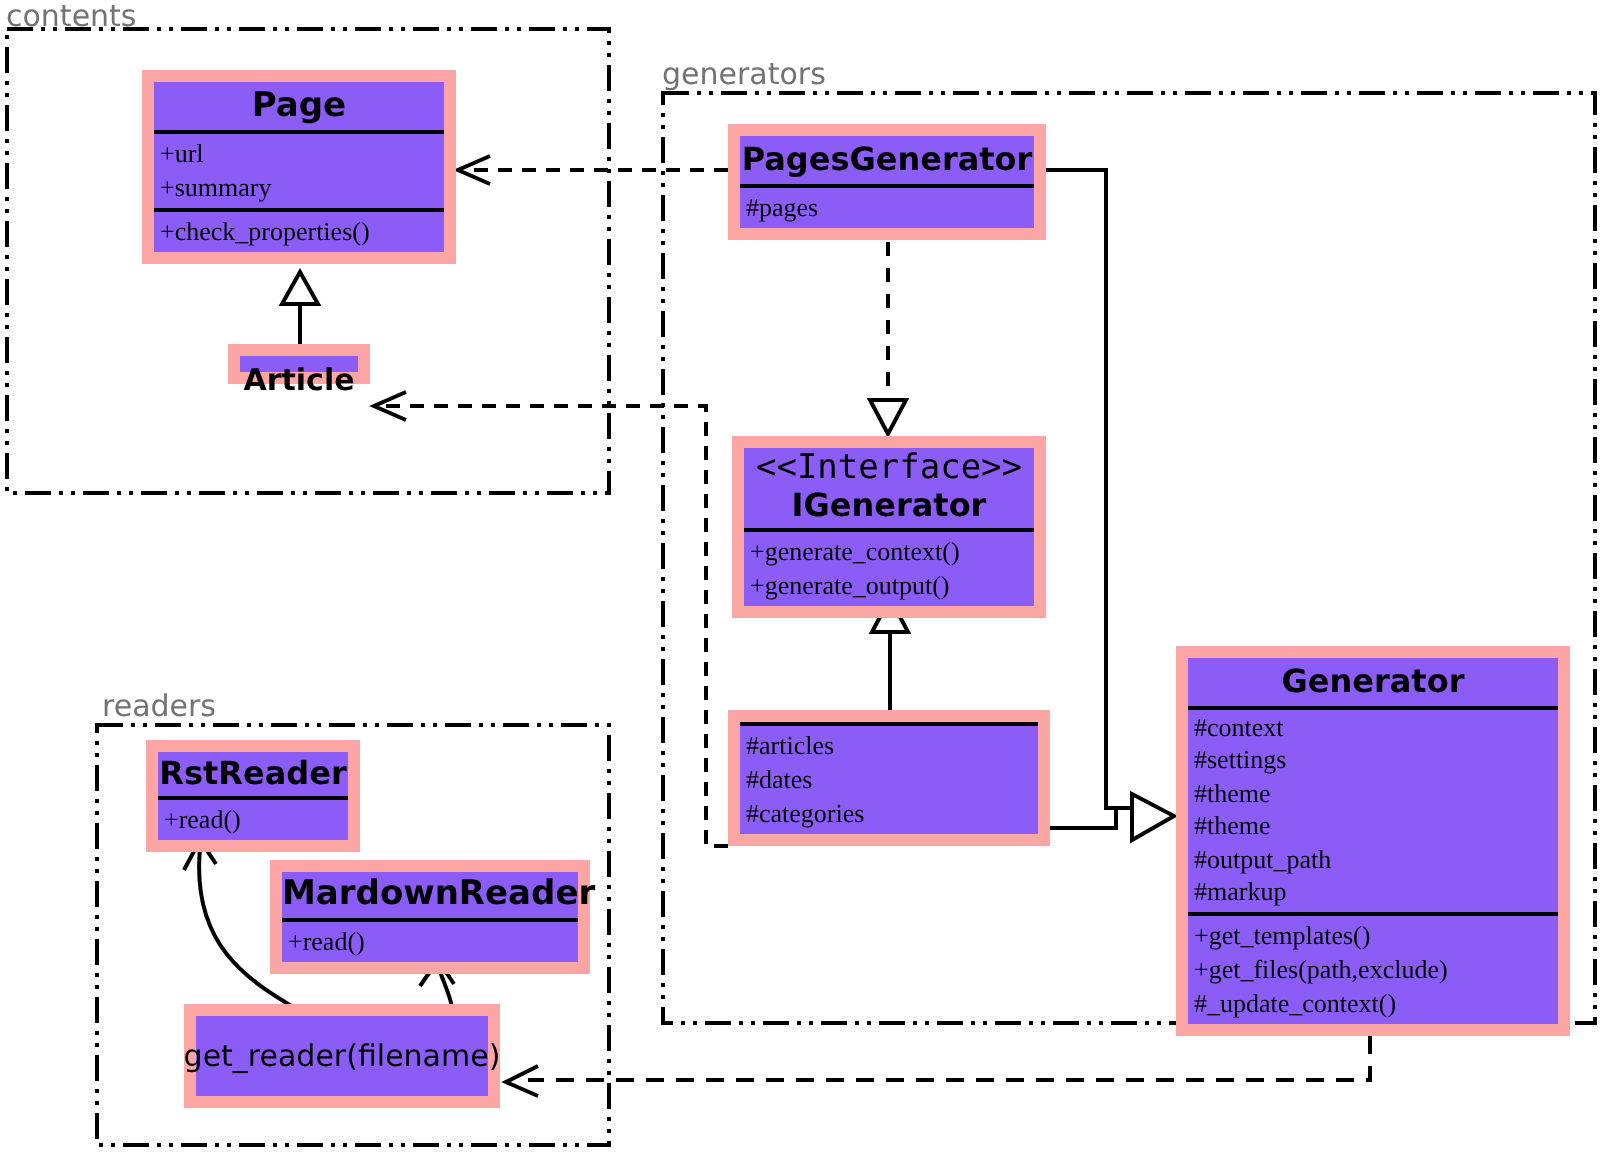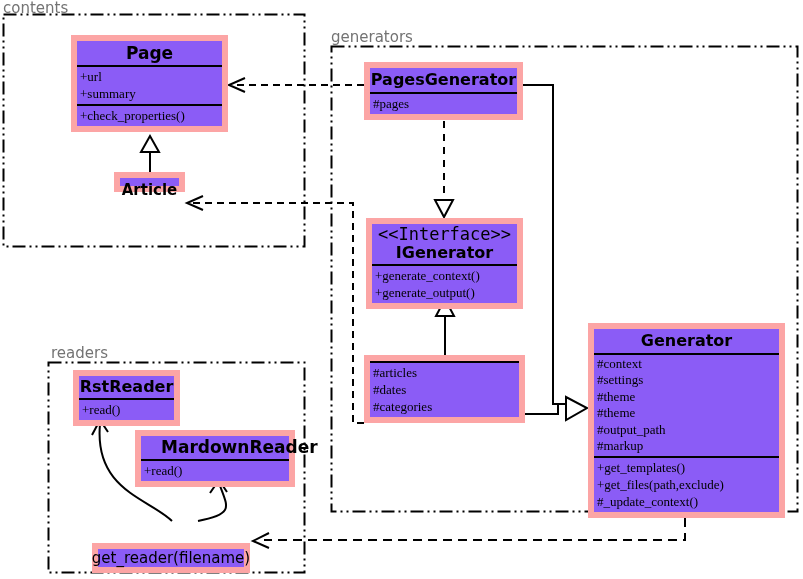--- a/index.html
+++ b/index.html
@@ -119,23 +119,23 @@
   </div>
 
   <div class="cls" style="left:73px;top:370px;width:107px;">
     <div class="cls-title" style="line-height:22px;">RstReader</div>
     <div class="sec">
       <div>+read()</div>
     </div>
   </div>
 
   <div class="cls" style="left:135px;top:430px;width:160px;">
-    <div class="cls-title" style="font-size:17px;line-height:23px;padding-left:20px;">MardownReader</div>
+    <div class="cls-title" style="font-size:17px;line-height:23px;">MardownReader</div>
     <div class="sec">
       <div>+read()</div>
     </div>
   </div>
 
-  <div class="cls plainbox" style="left:92px;top:543px;width:158px;height:30px;">
+  <div class="cls plainbox" style="left:92px;top:502px;width:158px;height:52px;">
     <span>get_reader(filename)</span>
   </div>
 
 </div>
 
 </body></html>

